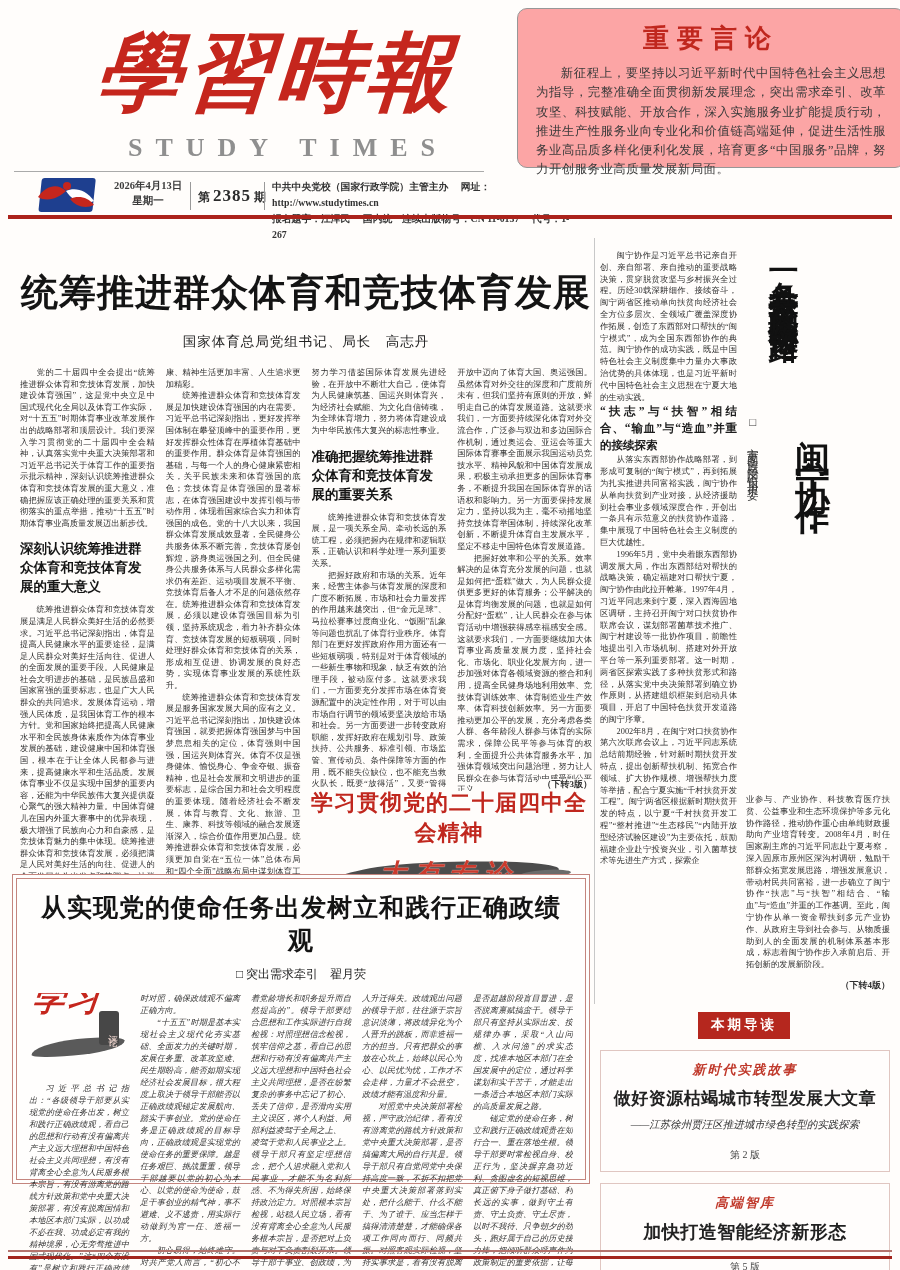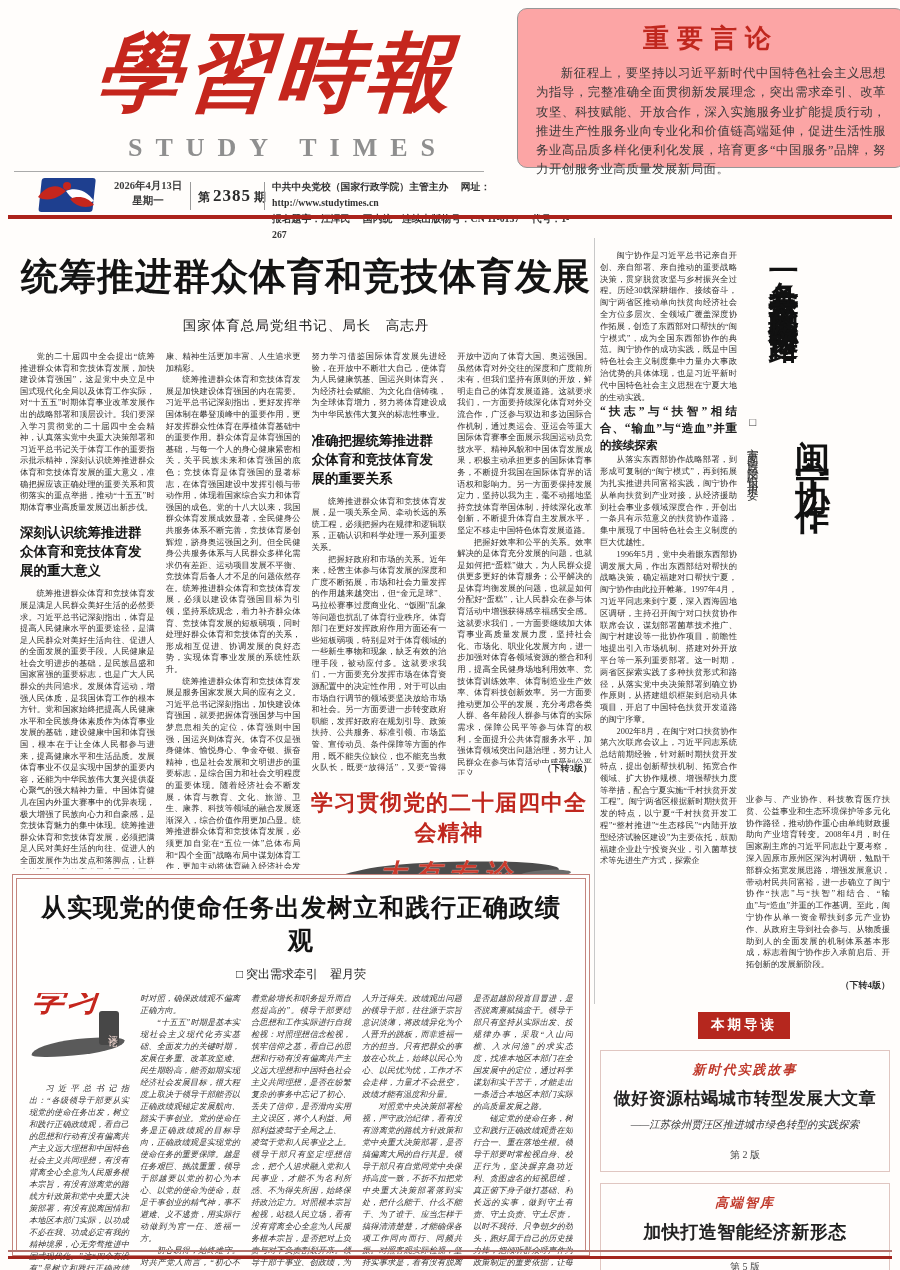--- a/index.html
+++ b/index.html
@@ -25,21 +25,21 @@
   .top-rule{position:absolute;left:8px;top:215px;width:884px;height:4px;background:#ab231b;}
 
   
   .remarks-box{position:absolute;left:497px;top:8px;width:388px;height:160px;border:1.4px solid #979797;
                border-radius:10px;padding:8px 18px;box-sizing:border-box;background:#fca5a5;margin-left:20px;}
   .remarks-title{text-align:center;font-size:26px;font-weight:bold;color:#c0271e;letter-spacing:8px;margin-top:4px;}
   .remarks-body{margin-top:8px;font-size:12.4px;line-height:19.3px;text-align:justify;text-indent:2em;
                 color:#3a3a3a;letter-spacing:.5px;}
 
   
-  .lead{position:absolute;left:20px;top:240px;width:572px;}
+  .lead{position:absolute;left:20px;top:256px;width:572px;}
   .lead-headline{text-align:center;font-size:37px;font-weight:900;letter-spacing:1px;color:#141414;padding-top:12px;}
   .lead-byline{text-align:center;font-size:13.5px;color:#222;margin-top:15px;letter-spacing:1px;}
   .lead-cols{display:flex;gap:11px;margin-top:16px;}
   .lcol{width:135px;font-size:8.3px;line-height:11.6px;text-align:justify;color:#303030;overflow:hidden;}
   .lcol p{margin:0;text-indent:2em;}
   .lcol h4{font-family:"Liberation Sans","DejaVu Sans",sans-serif;font-size:13.5px;line-height:19px;
            font-weight:bold;color:#151515;margin:10px 0 8px;text-align:left;}
   .h-tall{height:518px;} .h-short{height:424px;}
   .pageref{text-align:right;font-weight:bold;font-size:9px;margin-top:9px;text-indent:0 !important;}
 
@@ -74,21 +74,21 @@
   .digest-label{display:inline-block;margin-left:98px;background:#b5271e;color:#fff;
                 font-family:"Liberation Sans","DejaVu Sans",sans-serif;font-size:13.5px;font-weight:bold;
                 letter-spacing:3px;padding:4px 13px 5px;}
   .dcard{margin-top:11px;border:1px solid #e0c6c1;background:#fffdfc;text-align:center;padding:10px 8px 9px;}
   .dtag{font-size:13px;font-weight:bold;color:#c0392b;letter-spacing:2px;font-style:italic;}
   .dtitle{font-size:17px;font-weight:900;color:#222;margin-top:8px;letter-spacing:.5px;}
   .dsub{font-size:10.5px;color:#333;margin-top:8px;font-style:italic;}
   .dpage{font-size:10px;color:#444;margin-top:16px;}
 
   
-  .cbox{position:absolute;left:12px;top:874px;width:578px;height:382px;border:1px solid #c4857e;
+  .cbox{position:absolute;left:12px;top:874px;width:578px;height:310px;border:1px solid #c4857e;
         box-sizing:border-box;background:#fffefd;}
   .cbox-inner{position:absolute;left:3px;top:3px;right:3px;bottom:3px;border:1px solid #c4857e;
               padding:12px 12px 0;box-sizing:border-box;}
   .cb-headline{text-align:center;font-size:25px;font-weight:900;color:#141414;letter-spacing:1px;}
   .cb-byline{text-align:center;font-size:12px;color:#222;margin-top:9px;}
   .cb-body{margin-top:10px;height:294px;column-count:5;column-gap:11px;font-size:8.2px;line-height:12px;
            text-align:justify;color:#333;overflow:hidden;font-style:italic;}
   .cb-body p{margin:0;text-indent:2em;}
   .cb-logo{width:100%;height:86px;position:relative;break-inside:avoid;margin-bottom:4px;}
   .cl-brush{position:absolute;left:2px;top:46px;width:94px;height:16px;background:#5a5a5a;

